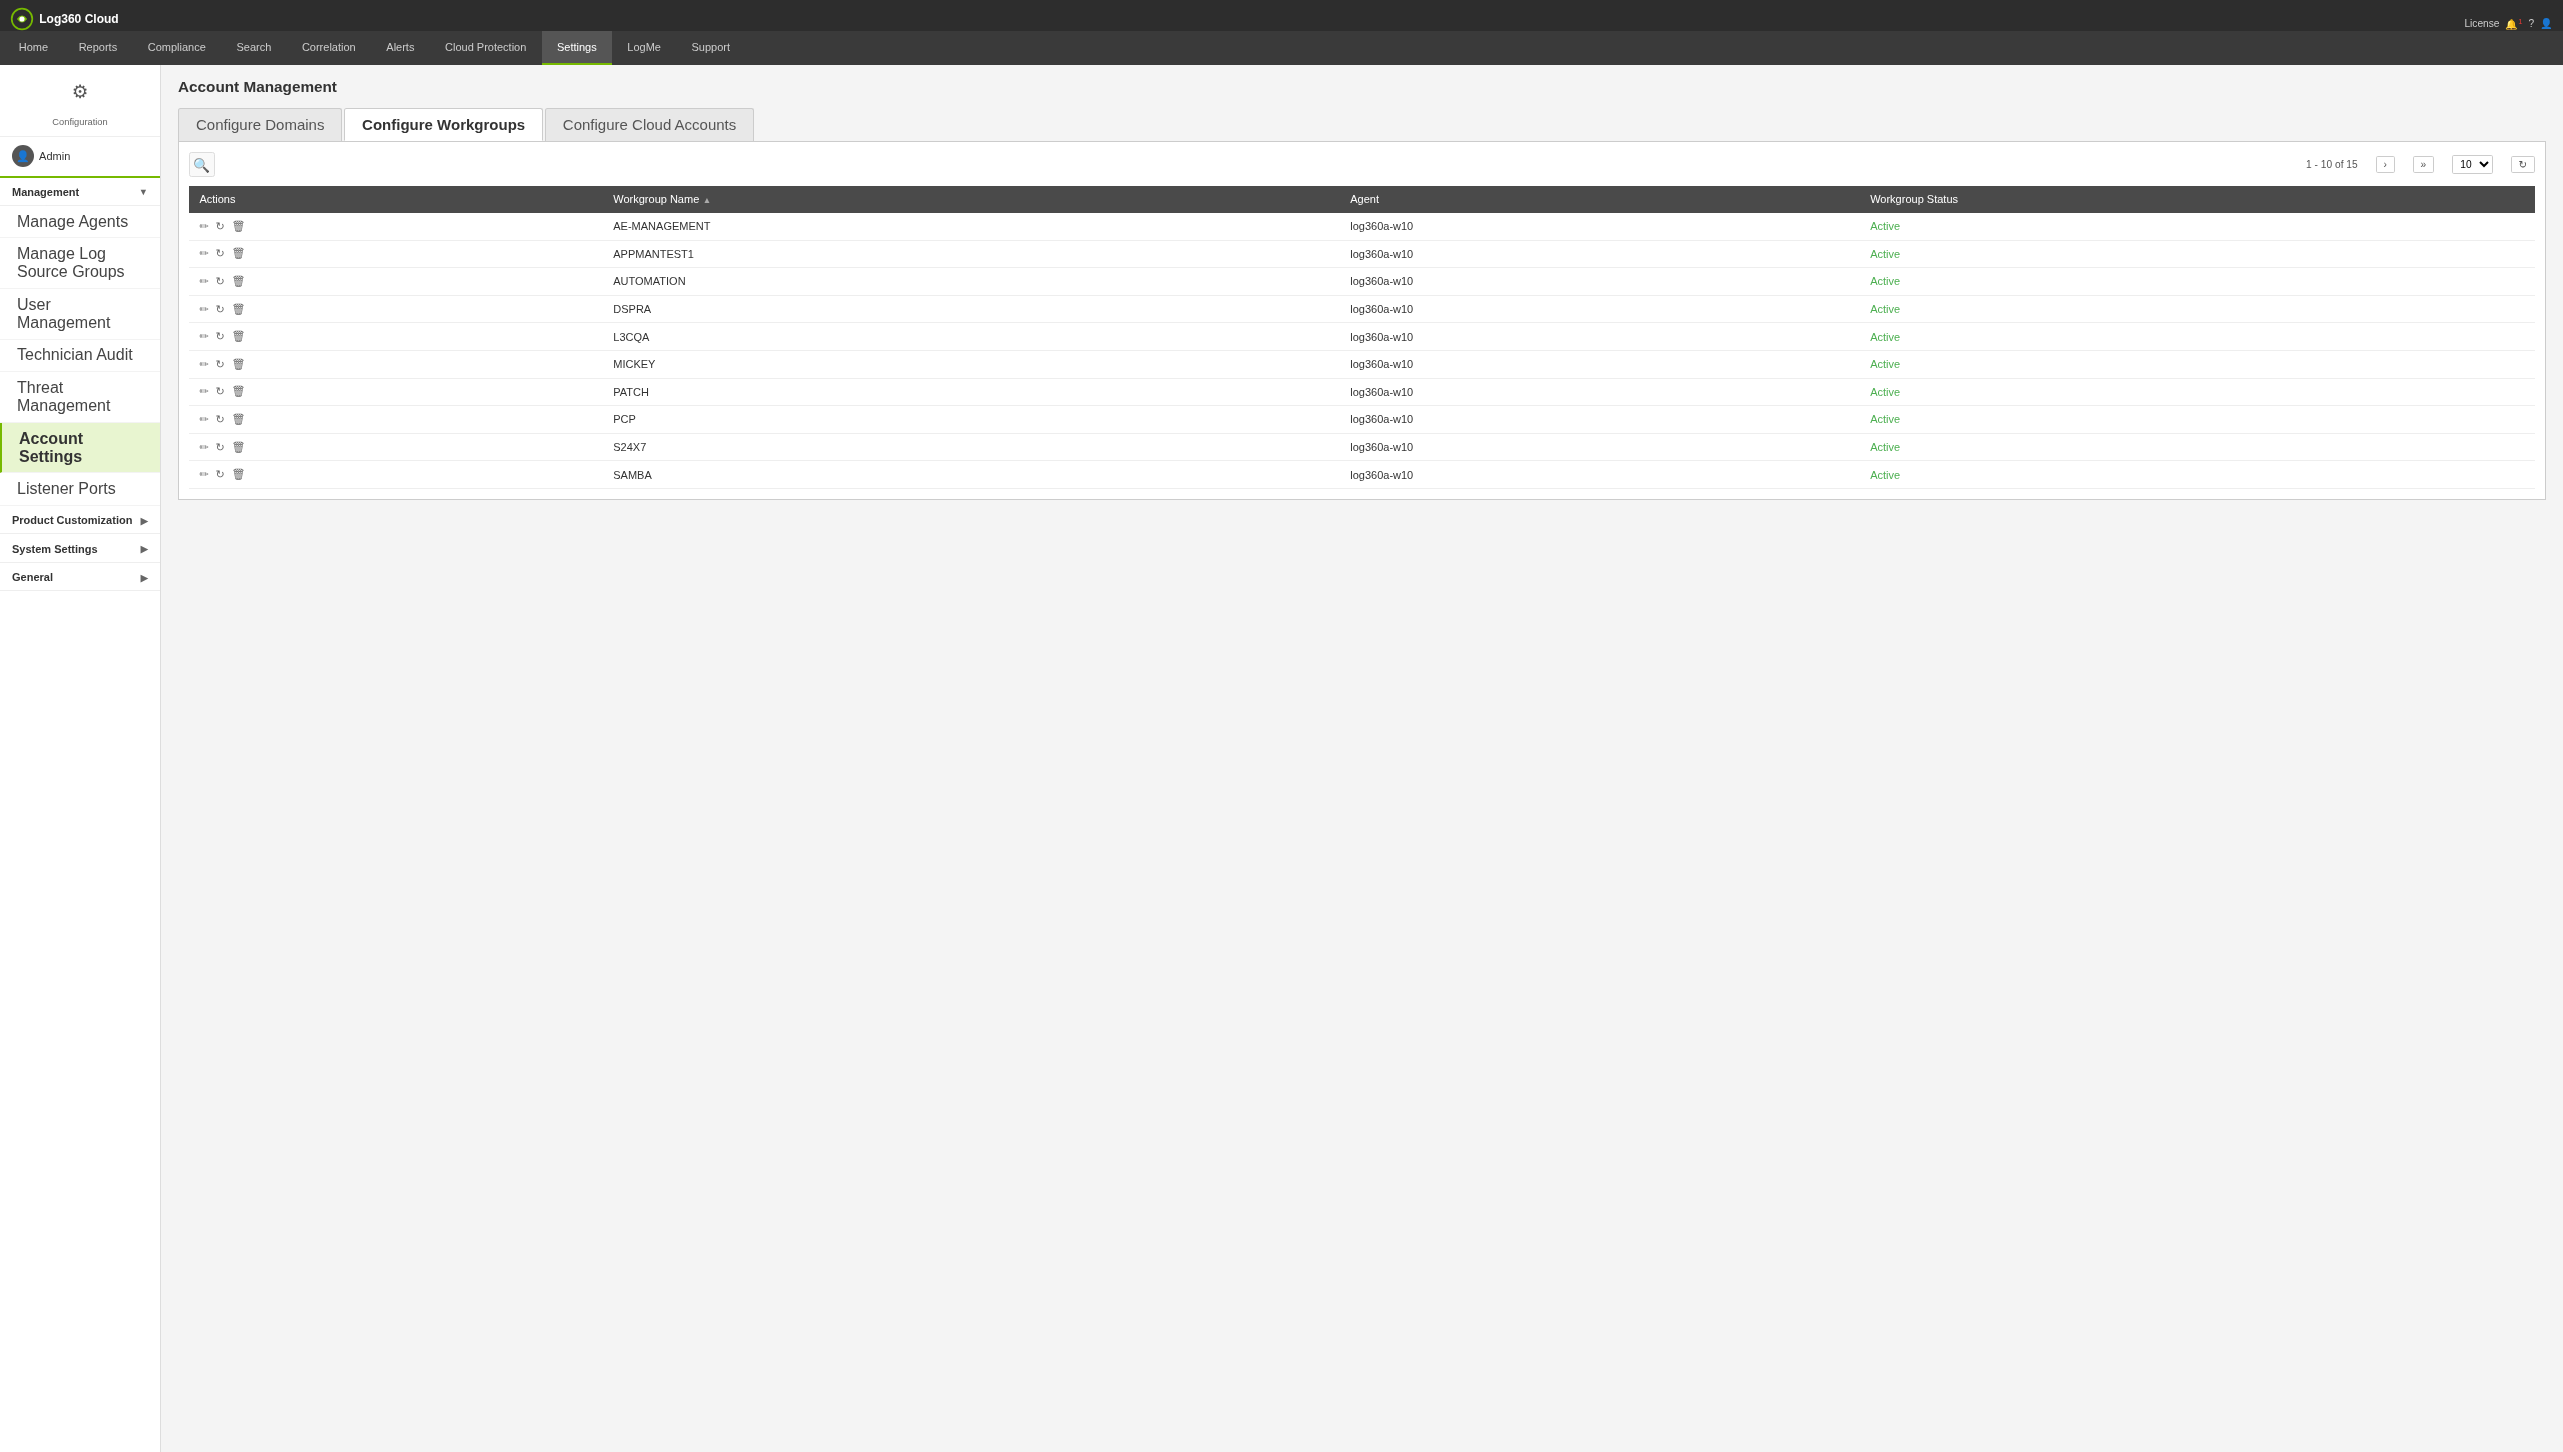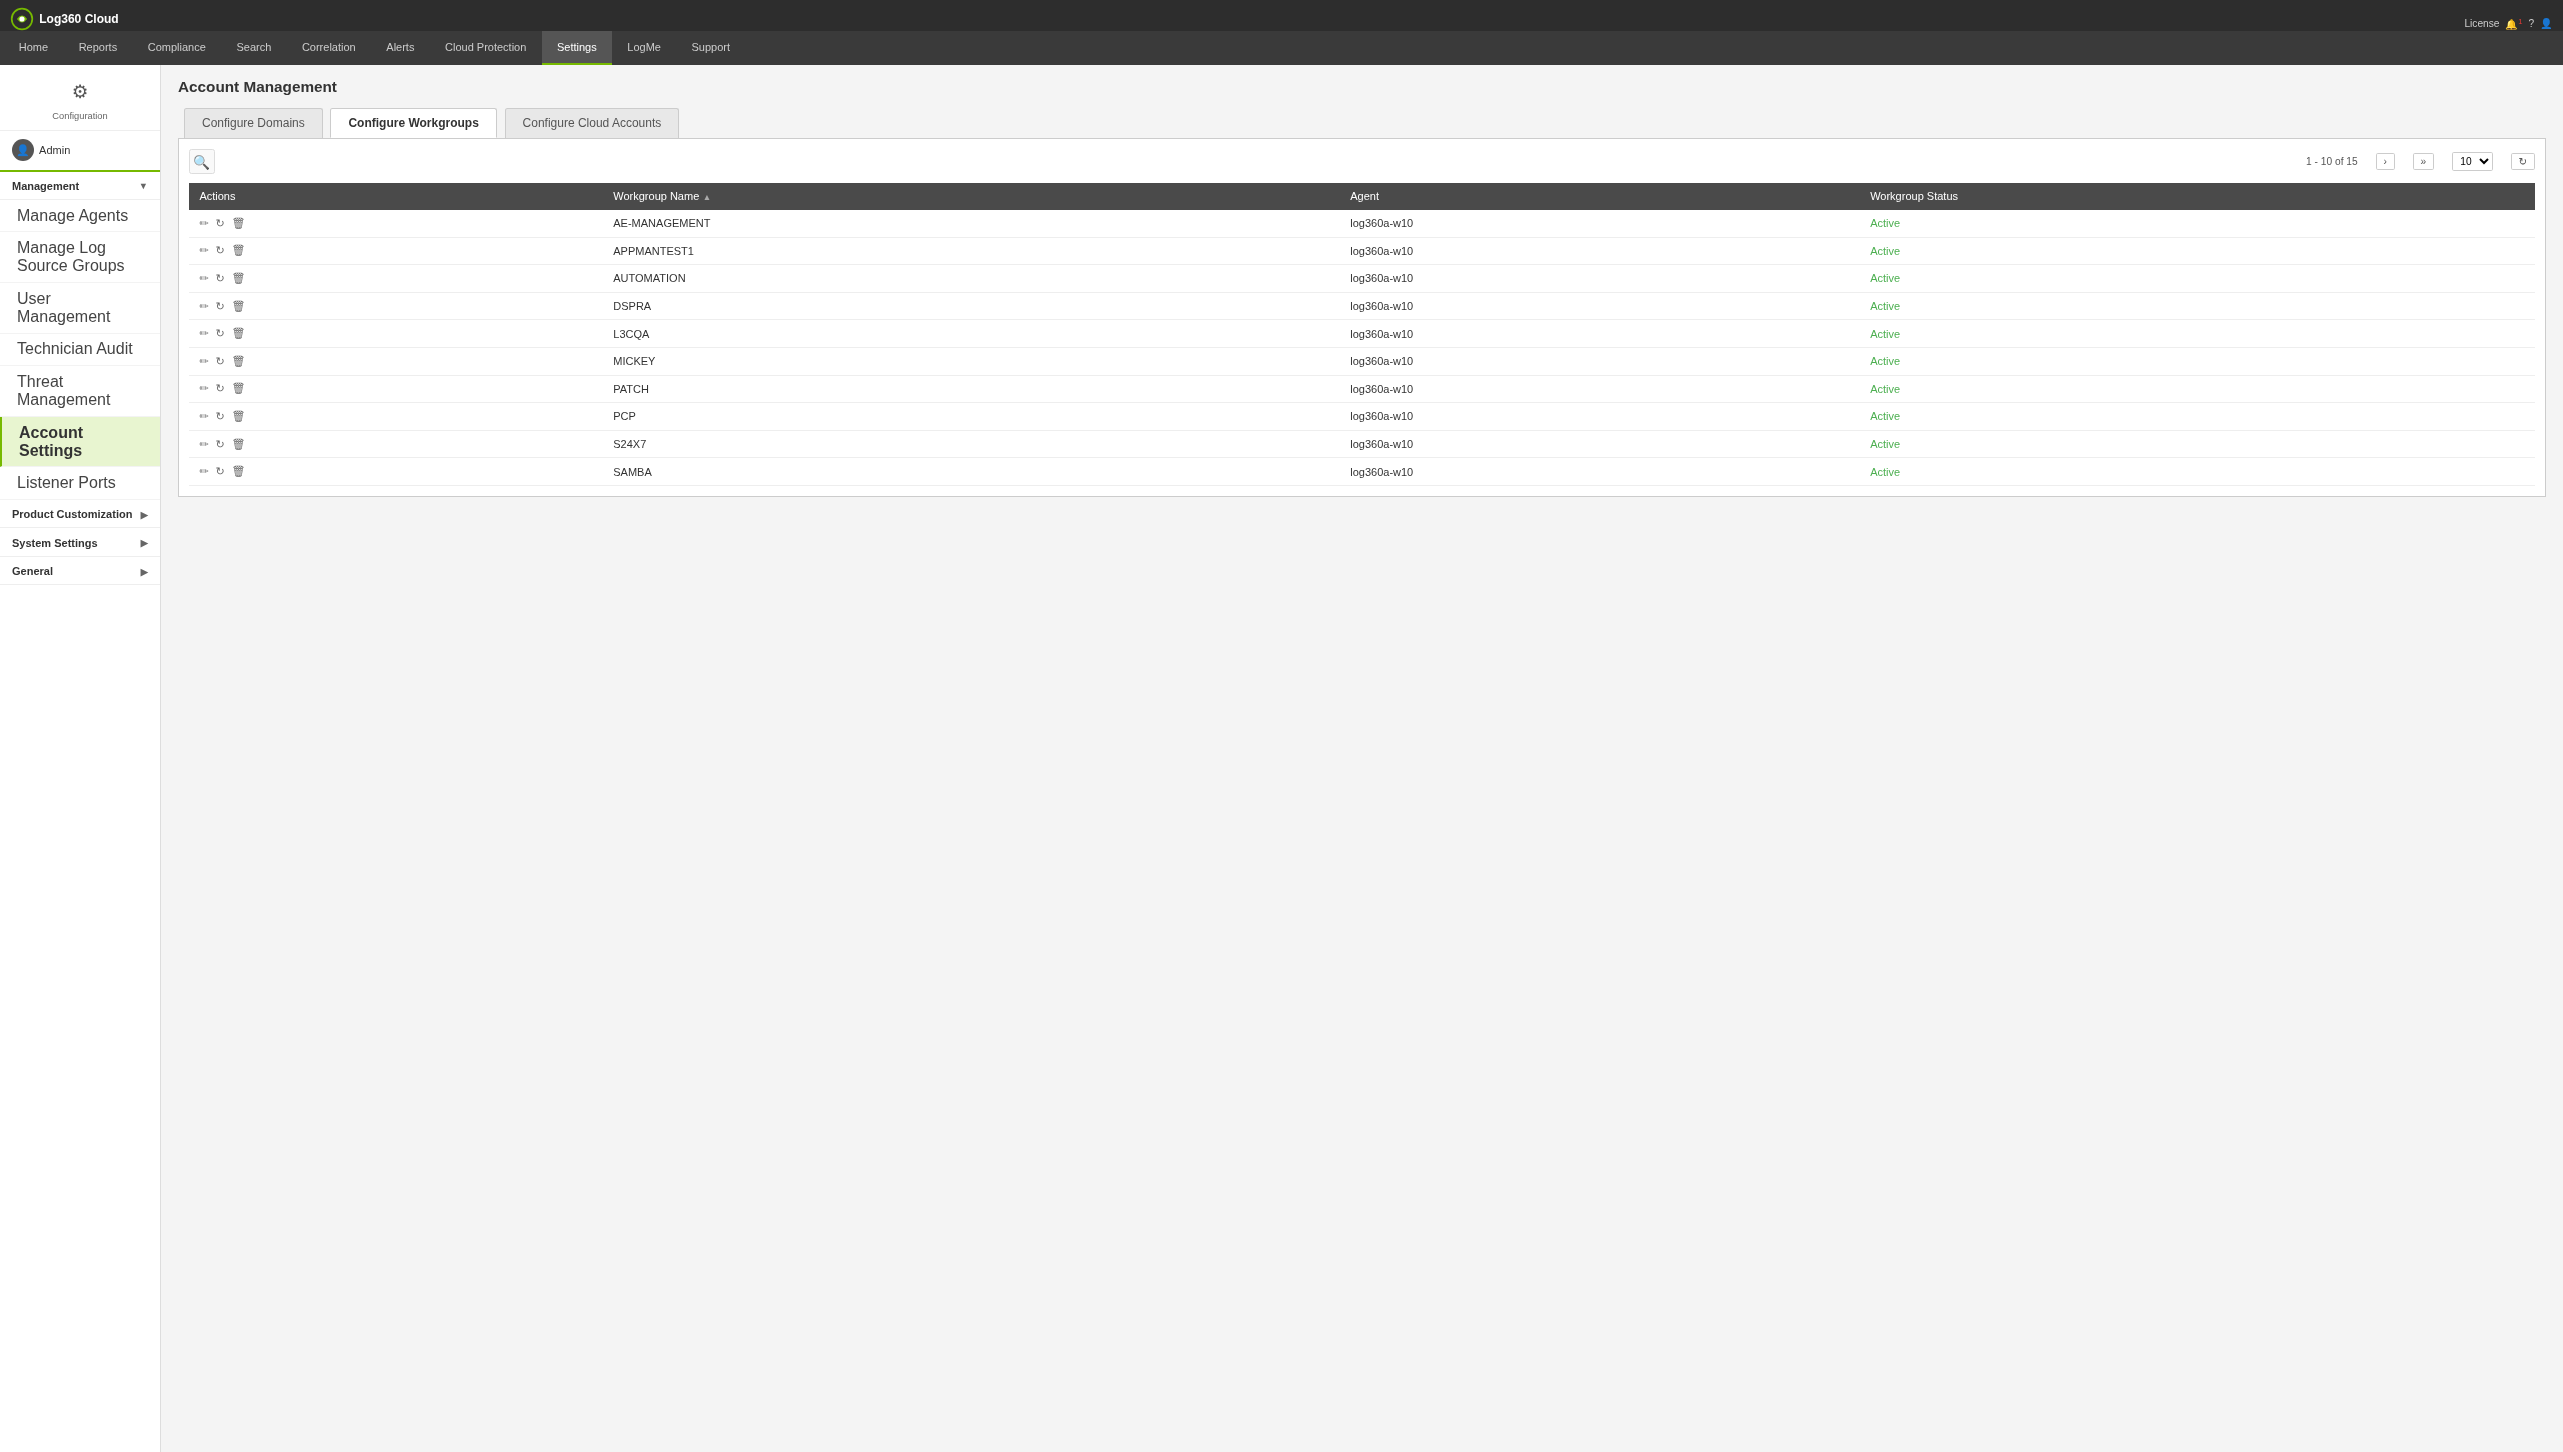--- a/index.html
+++ b/index.html
@@ -89,21 +89,21 @@
       height: 30.5px;
       display: flex;
       align-items: center;
       justify-content: center;
       color: #555;
       font-size: 18.6px;
     }
     .sidebar-config-label {
       font-size: 9.3px;
       color: #666;
-      margin-top: 4px;
+      margin-top: 10px;
     }
     .sidebar-admin-section {
       display: flex;
       align-items: center;
       gap: 5.1px;
       padding: 8.5px 12px;
       border-bottom: 2.5px solid #76b900;
     }
     .admin-avatar {
       width: 22px;
@@ -169,28 +169,27 @@
 
     
     .tabs {
       display: flex;
       border-bottom: 0.8px solid #ccc;
       margin-bottom: 0;
     }
     .tab {
       padding: 6.8px 17px;
       cursor: pointer;
-      font-size: 12px;
+      font-size: 15px;
       color: #555;
       background: #e8e8e8;
       border: 0.8px solid #ccc;
       border-bottom: none;
       margin-right: 1.7px;
       border-radius: 2.5px 2.5px 0 0;
-      margin-left: 6px;
     }
     .tab.active {
       background: #fff;
       color: #333;
       font-weight: bold;
       border-bottom: 0.8px solid #fff;
       z-index: 1;
     }
 
     

